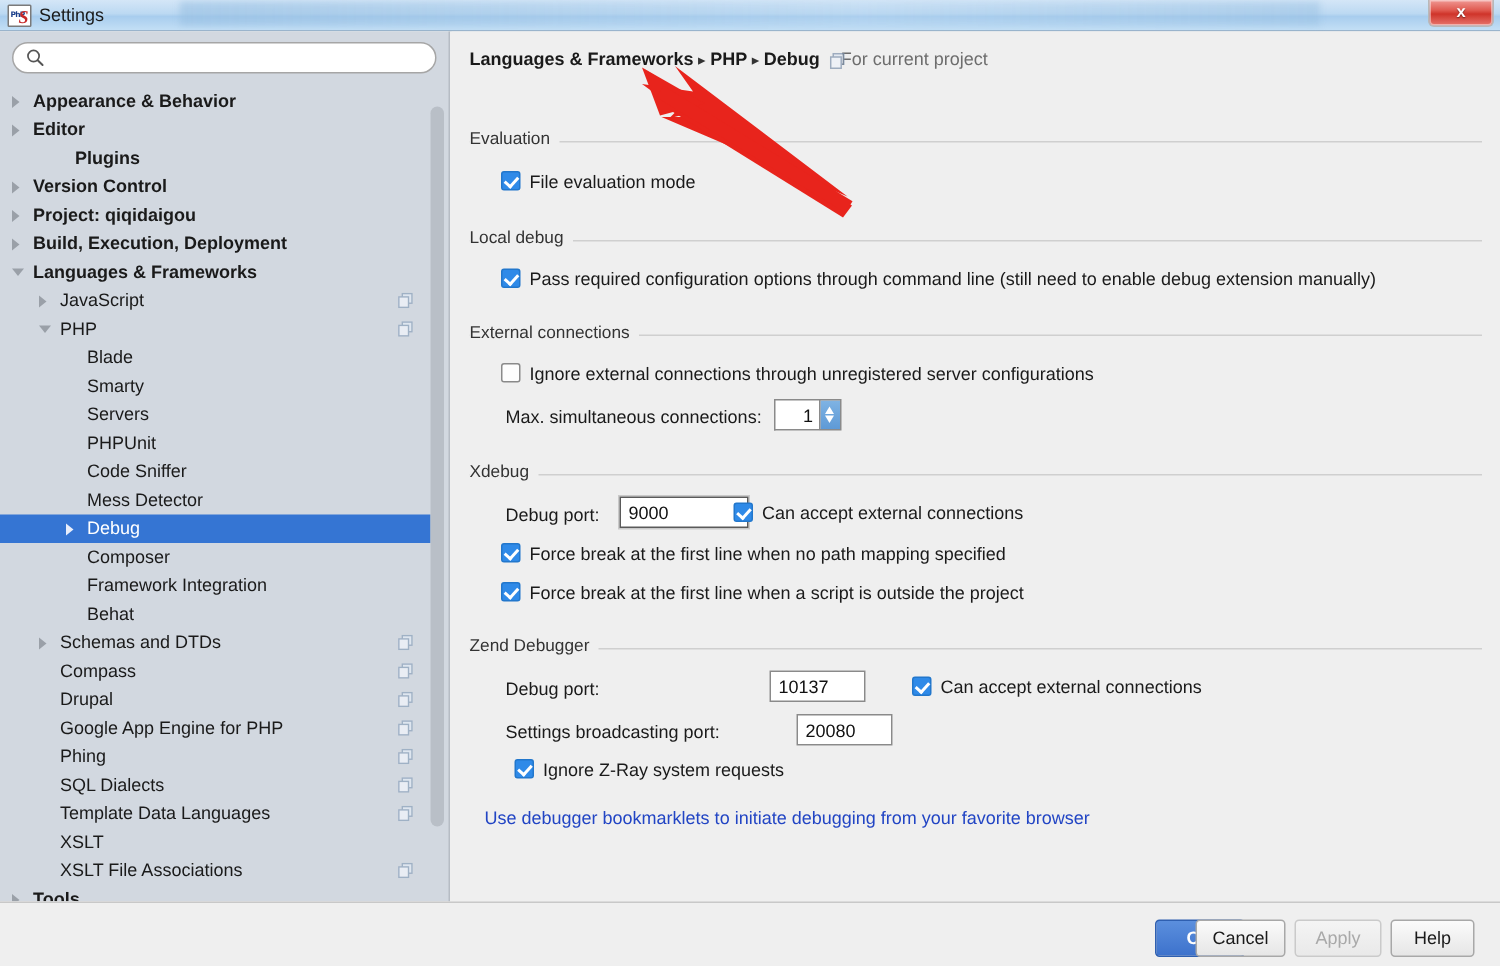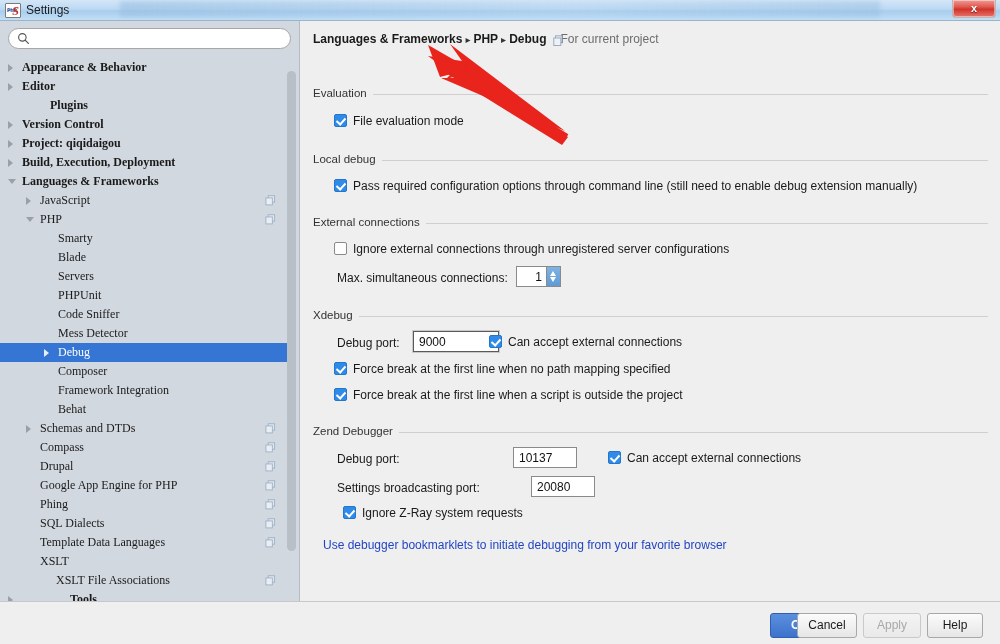--- a/index.html
+++ b/index.html
@@ -84,21 +84,21 @@
   .search-icon {
     position: absolute; left: 9px; top: 4px; width: 13px; height: 13px; pointer-events: none;
   }
   .tree {
     position: absolute; left: 0; top: 37px; width: 290px; height: 543px;
     overflow: hidden;
   }
   .trow {
     position: relative; height: 19px; line-height: 19px;
     font-size: 12px; color: #1a1a1a; white-space: nowrap;
-    padding-left: 0; cursor: default; font-family: Liberation Serif, serif;
+    padding-left: 0; cursor: default;
   }
   .trow.sel { background: #3575d3; color: #ffffff; }
   .trow .arrow {
     position: absolute; width: 0; height: 0; top: 6px;
     border-left: 5px solid #9aa0a8; border-top: 4px solid transparent; border-bottom: 4px solid transparent;
   }
   .trow .arrow.down {
     border-left: 4px solid transparent; border-right: 4px solid transparent;
     border-top: 5px solid #9aa0a8; top: 7px;
   }
@@ -290,24 +290,24 @@
           </div>
           <div class="trow">
             <span class="arrow down" style="left: 26px;"></span>
             <span class="lbl" style="left: 40px;">PHP</span>
             <svg class="copy-icon" viewBox="0 0 12 12">
               <rect x="3.5" y="0.8" width="7" height="7" fill="#e3ebf5" stroke="#8fa4bd" stroke-width="1"></rect>
               <rect x="1" y="3.2" width="7" height="7.6" fill="#f1f5fb" stroke="#8fa4bd" stroke-width="1"></rect>
             </svg>
           </div>
           <div class="trow">
+            <span class="lbl" style="left: 58px;">Blade</span>
+          </div>
+          <div class="trow">
             <span class="lbl" style="left: 58px;">Smarty</span>
-          </div>
-          <div class="trow">
-            <span class="lbl" style="left: 58px;">Blade</span>
           </div>
           <div class="trow">
             <span class="lbl" style="left: 58px;">Servers</span>
           </div>
           <div class="trow">
             <span class="lbl" style="left: 58px;">PHPUnit</span>
           </div>
           <div class="trow">
             <span class="lbl" style="left: 58px;">Code Sniffer</span>
           </div>
@@ -374,29 +374,29 @@
             <span class="lbl" style="left: 40px;">Template Data Languages</span>
             <svg class="copy-icon" viewBox="0 0 12 12">
               <rect x="3.5" y="0.8" width="7" height="7" fill="#e3ebf5" stroke="#8fa4bd" stroke-width="1"></rect>
               <rect x="1" y="3.2" width="7" height="7.6" fill="#f1f5fb" stroke="#8fa4bd" stroke-width="1"></rect>
             </svg>
           </div>
           <div class="trow">
             <span class="lbl" style="left: 40px;">XSLT</span>
           </div>
           <div class="trow">
-            <span class="lbl" style="left: 56px;">XSLT File Associations</span>
-            <svg class="copy-icon" viewBox="0 0 12 12">
-              <rect x="3.5" y="0.8" width="7" height="7" fill="#e3ebf5" stroke="#8fa4bd" stroke-width="1"></rect>
-              <rect x="1" y="3.2" width="7" height="7.6" fill="#f1f5fb" stroke="#8fa4bd" stroke-width="1"></rect>
-            </svg>
-          </div>
-          <div class="trow bold">
-            <span class="arrow" style="left: 8px;"></span>
-            <span class="lbl" style="left: 22px; margin-left: 48px;">Tools</span>
+            <span class="lbl" style="left: 40px;">XSLT File Associations</span>
+            <svg class="copy-icon" viewBox="0 0 12 12">
+              <rect x="3.5" y="0.8" width="7" height="7" fill="#e3ebf5" stroke="#8fa4bd" stroke-width="1"></rect>
+              <rect x="1" y="3.2" width="7" height="7.6" fill="#f1f5fb" stroke="#8fa4bd" stroke-width="1"></rect>
+            </svg>
+          </div>
+          <div class="trow bold">
+            <span class="arrow" style="left: 8px;"></span>
+            <span class="lbl" style="left: 22px;">Tools</span>
           </div>
         </div>
       <div class="sb-track"></div>
       <div class="sb-thumb"></div>
     </div>
 
     <div class="main">
 
       <div class="breadcrumb">
         <b>Languages &amp; Frameworks</b><span class="bc-sep">▸</span><b>PHP</b><span class="bc-sep">▸</span><b>Debug</b><span class="bc-proj">For current project</span>

